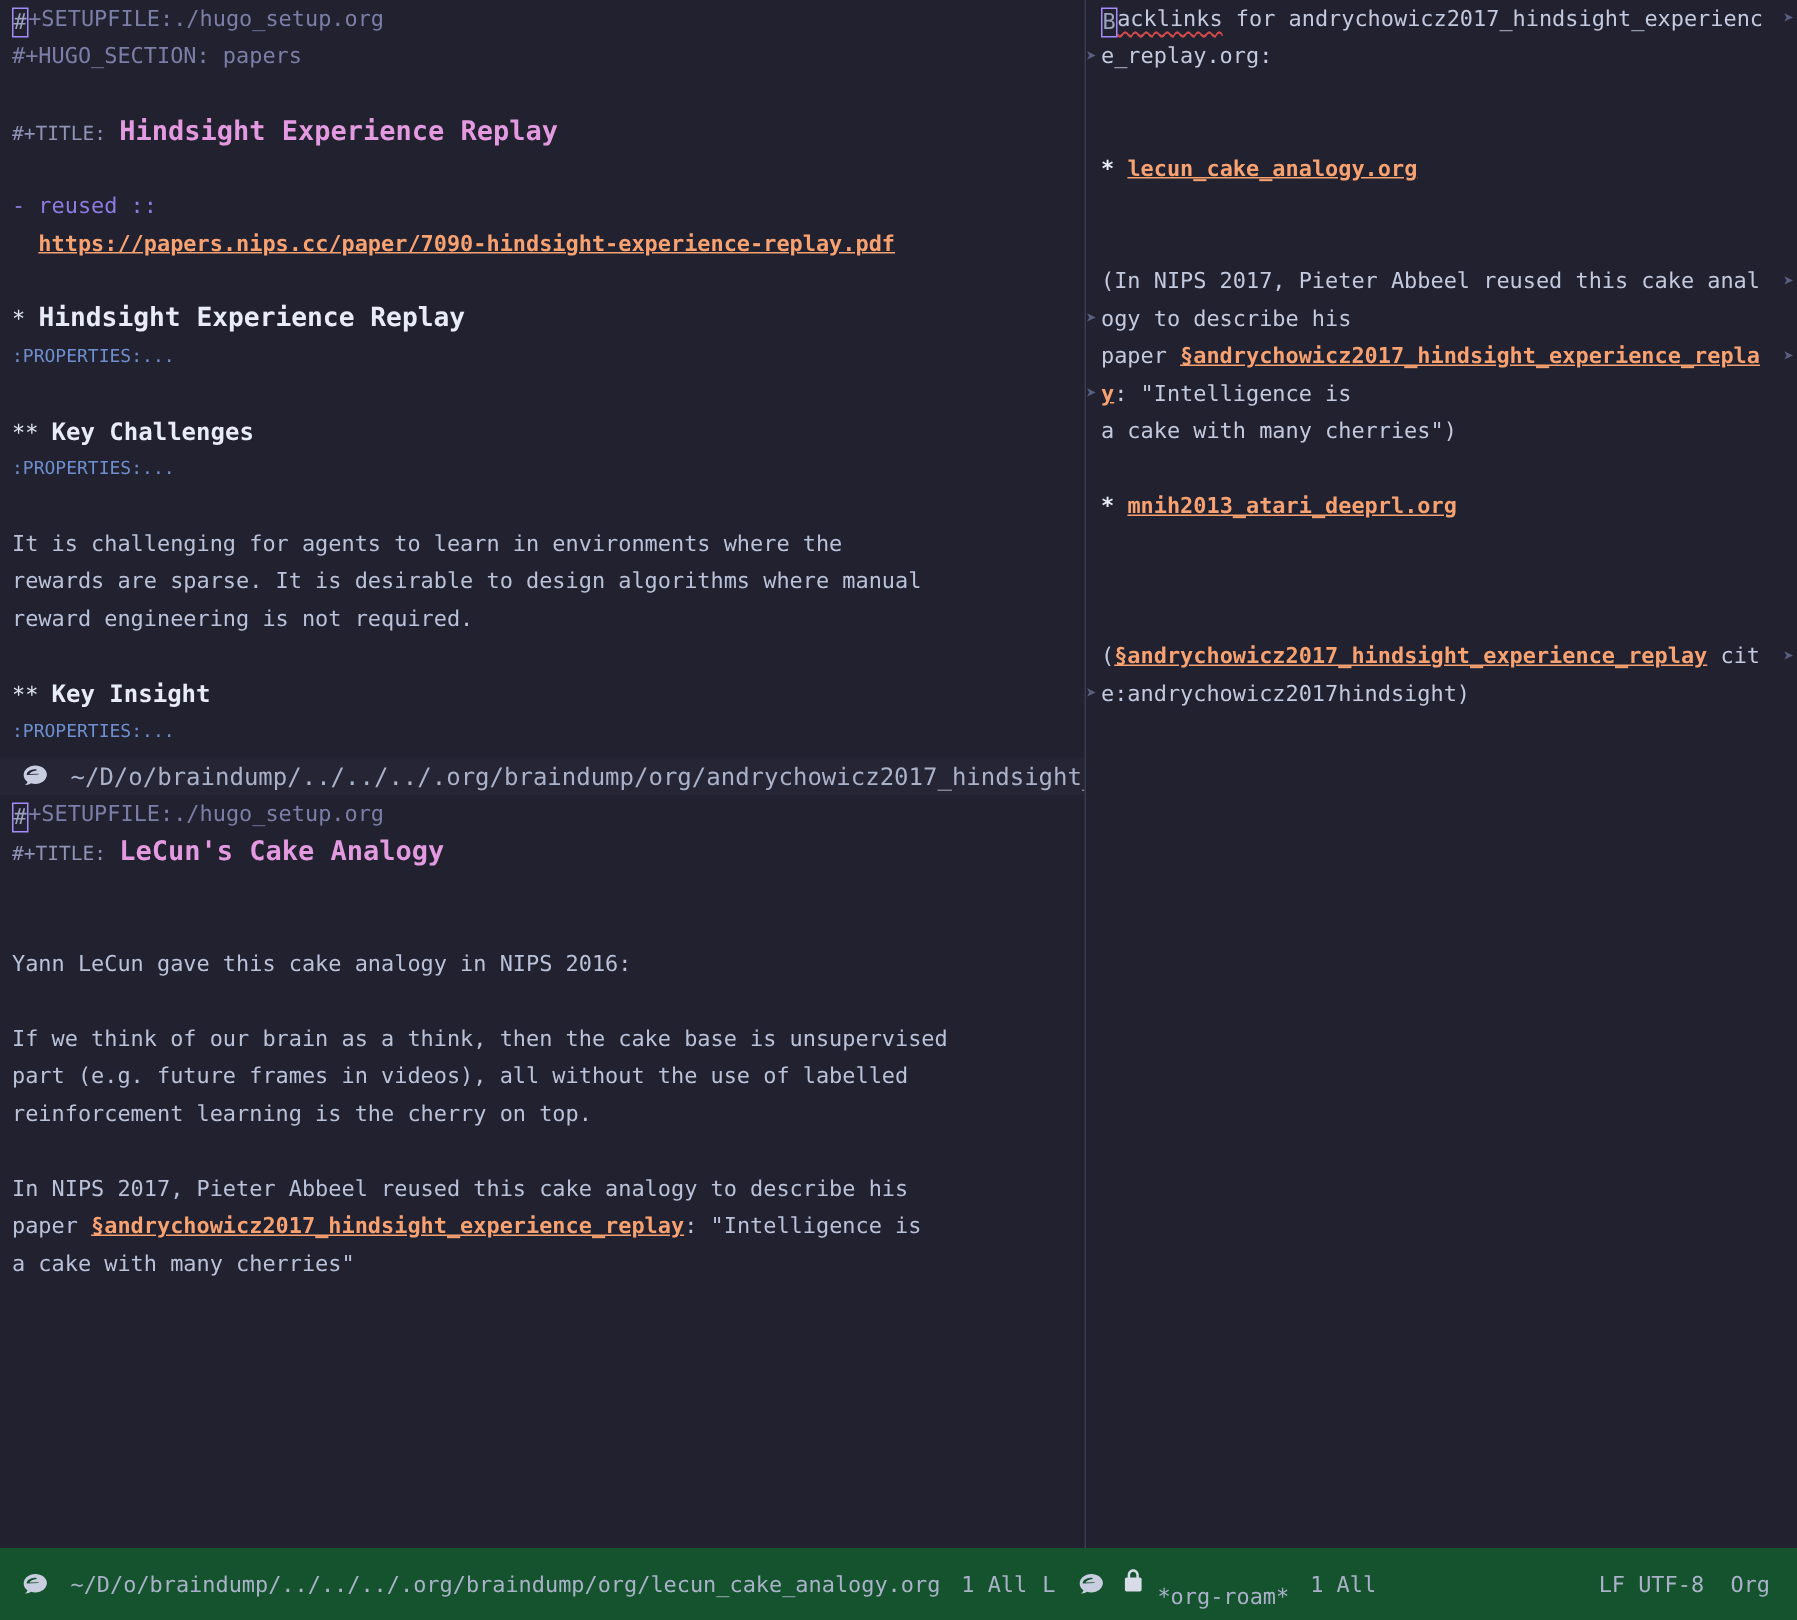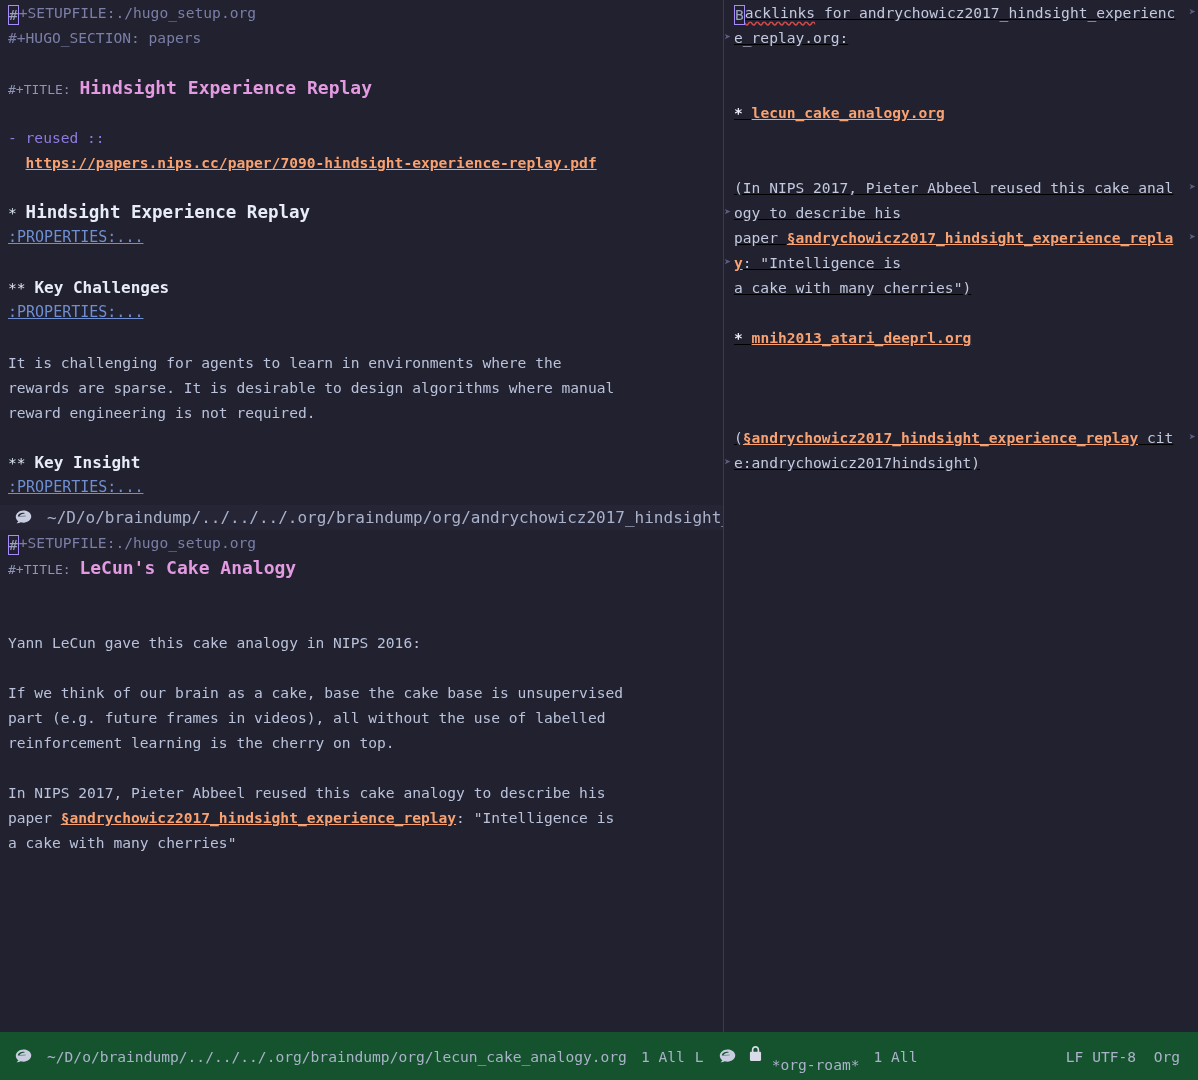--- a/index.html
+++ b/index.html
@@ -15,21 +15,21 @@
   .pane { position:absolute; overflow:hidden; }
   #left-pane   { left:0;   top:0; width:723px; height:1032px; }
   #right-pane  { left:724px; top:0; width:474px; height:1032px; }
   #vdivider    { position:absolute; left:723px; top:0; width:1px; height:1032px; background:#3a3a50; }
 
   .win { position:absolute; left:0; width:100%; overflow:hidden; }
   #lw-top    { top:0;    height:505px; }
   #lw-modeline { position:absolute; left:0; top:505px; width:723px; height:25px;
                  background:#252536; display:flex; align-items:center; }
   #lw-bottom { top:530px; height:502px; }
-  #rw-top    { top:0;    height:1032px;text-decoration:underline; }
+  #rw-top    { top:0;    height:1032px; }
 
   
   .line {
     height:25px; line-height:25px;
     font-size:14.6px; white-space:pre;
     color:#b8c0d8; letter-spacing:0;
     padding-left:8px;
   }
   .lblank { height:25px; }
 
@@ -38,21 +38,21 @@
 
   
   .kw        { color:#7b7fa8; }
   .title     { color:#e39ae0; font-weight:bold; font-size:18px; }
   .titlekw   { color:#8f93b5; font-size:13px; }
   .bullet    { color:#8f7be0; }
   .link      { color:#f8a272; text-decoration:underline; font-weight:bold; }
   .h1        { color:#e7ecf6; font-weight:bold; font-size:17.5px; }
   .h2        { color:#e7ecf6; font-weight:bold; font-size:16px; }
   .star      { color:#dfe6f2; }
-  .drawer    { color:#6f8fd0; font-size:15px;text-decoration:underline; }
+  .drawer    { color:#6f8fd0; font-size:12px; }
   .body      { color:#b9c2da; }
   .rbody     { color:#c3cadf; }
   .rstar     { color:#e9eef8; font-weight:bold; }
 
   
   .cursor {
     display:inline-block; border:1.6px solid #a78bfa;
     background:transparent; color:#9aa2bd;
     line-height:18px; padding:0 0px; margin:0; position:relative; top:2px;
   }
@@ -118,21 +118,21 @@
       <span class="ml-seg ml-path" style="margin-left:14px;">~/D/o/braindump/../../../.org/braindump/org/andrychowicz2017_hindsight_expe</span>
     </div>
 
     <div class="win" id="lw-bottom">
       <div class="line"><span class="cursor">#</span><span class="kw">+SETUPFILE:./hugo_setup.org</span></div>
       <div class="line"><span class="titlekw">#+TITLE:</span> <span class="title">LeCun's Cake Analogy</span></div>
       <div class="lblank"></div>
       <div class="lblank"></div>
       <div class="line body">Yann LeCun gave this cake analogy in NIPS 2016:</div>
       <div class="lblank"></div>
-      <div class="line body">If we think of our brain as a cake, base the cake base is unsupervised</div>
+      <div class="line body">If we think of our brain as a think, then the cake base is unsupervised</div>
       <div class="line body">part (e.g. future frames in videos), all without the use of labelled</div>
       <div class="line body">reinforcement learning is the cherry on top.</div>
       <div class="lblank"></div>
       <div class="line body">In NIPS 2017, Pieter Abbeel reused this cake analogy to describe his</div>
       <div class="line"><span class="body">paper </span><span class="link">§andrychowicz2017_hindsight_experience_replay</span><span class="body">: "Intelligence is</span></div>
       <div class="line body">a cake with many cherries"</div>
     </div>
   </div>
 
   <div id="vdivider"></div>

